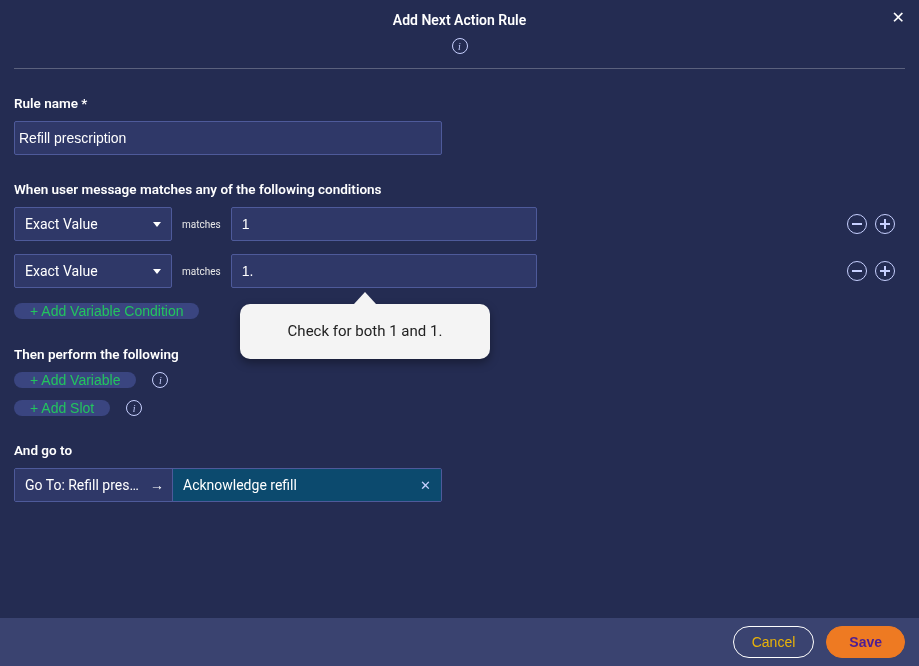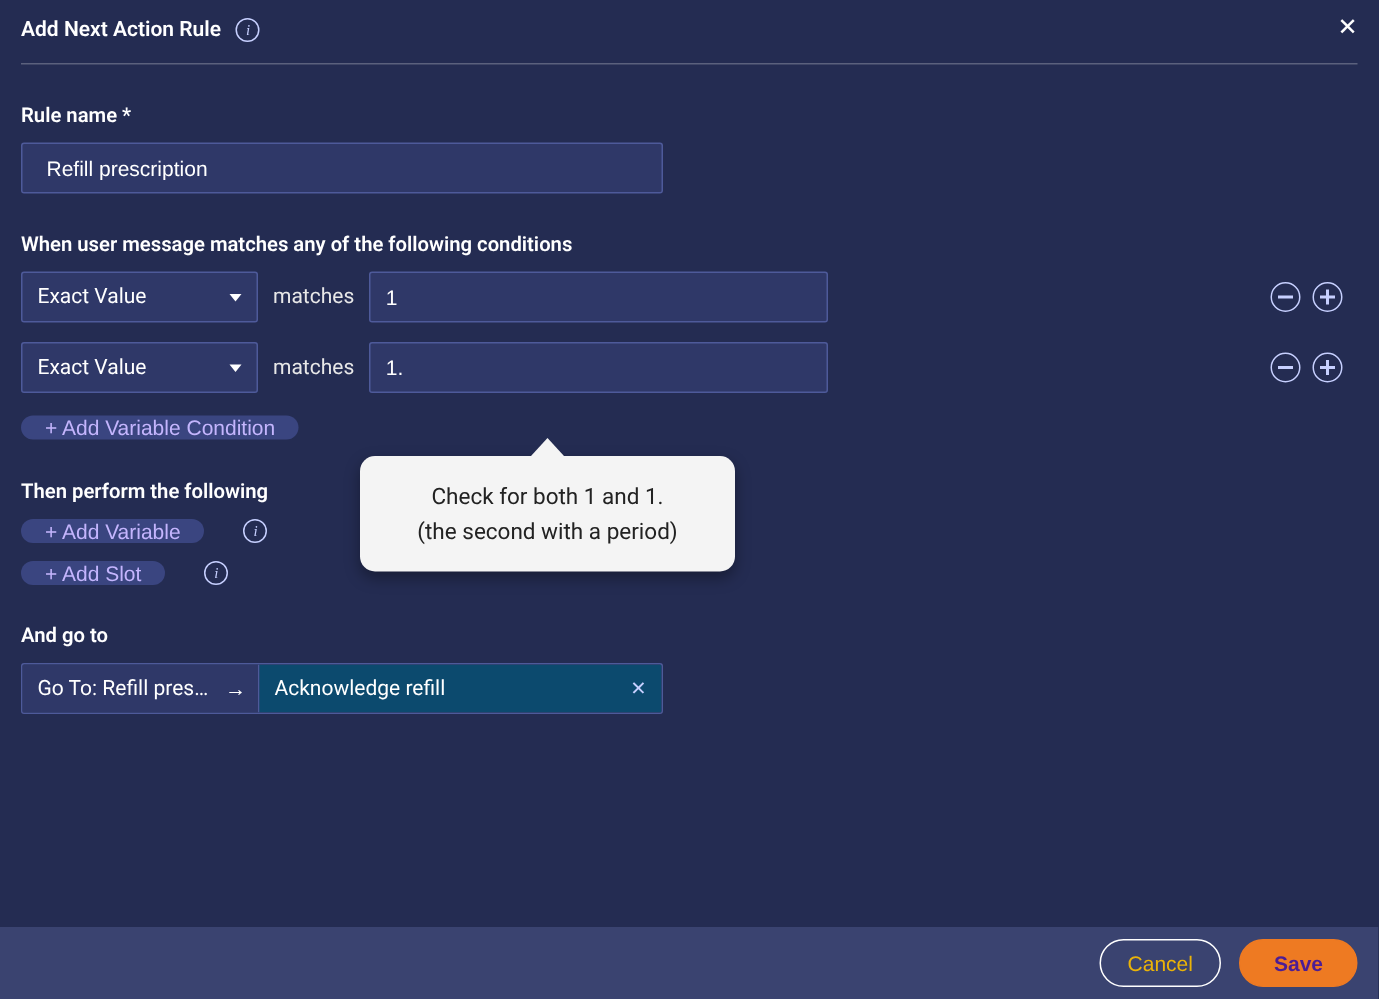--- a/index.html
+++ b/index.html
@@ -14,20 +14,21 @@
   }
   .dialog {
     padding: 12px 14px 0 14px;
   }
   .header {
     display: flex;
     align-items: center;
     gap: 10px;
     padding-bottom: 14px;
     border-bottom: 1px solid rgba(255,255,255,0.25);
+    flex-direction: column;
   }
   .header-title {
     font-size: 14px;
     font-weight: 600;
   }
   .info-icon-circle {
     width: 16px;
     height: 16px;
     border: 1.5px solid #c7d0ff;
     border-radius: 50%;
@@ -57,21 +58,21 @@
     font-weight: 600;
     margin-bottom: 10px;
   }
   .text-input {
     width: 428px;
     height: 34px;
     background: #2f3868;
     border: 1px solid #4e5a9a;
     color: #fff;
     font-size: 14px;
-    padding: 0 16px;
+    padding: 0 4px;
     border-radius: 2px;
   }
   .cond-row {
     display: flex;
     align-items: center;
     gap: 10px;
     margin-bottom: 13px;
   }
   .select {
     width: 158px;
@@ -87,21 +88,21 @@
     cursor: pointer;
     gap: 48px;
   }
   .chevron-down {
     width: 0; height: 0;
     border-left: 4px solid transparent;
     border-right: 4px solid transparent;
     border-top: 5px solid #fff;
   }
   .matches-label {
-    font-size: 14px;
+    font-size: 10px;
     color: #e8e8e8;
   }
   .value-input {
     width: 306px;
     height: 34px;
     background: #2f3868;
     border: 1px solid #4e5a9a;
     color: #fff;
     font-size: 14px;
     padding: 0 10px;
@@ -117,30 +118,30 @@
     align-items: center;
     justify-content: center;
     font-size: 14px;
     line-height: 1;
     color: #c7d0ff;
     cursor: pointer;
   }
   .pill-btn {
     background: #3a4580;
     border: none;
-    color: #c4b5fd;
+    color: #22c55e;
     font-size: 14px;
     padding: 0 16px;
     border-radius: 18px;
     cursor: pointer;
   }
   .action-row {
     display: flex;
     align-items: center;
-    gap: 26px;
+    gap: 16px;
     margin-bottom: 12px;
   }
   .goto-wrap {
     width: 428px;
     height: 34px;
     border: 1px solid #4e5a9a;
     border-radius: 2px;
     display: flex;
     align-items: stretch;
     overflow: hidden;
@@ -320,19 +321,18 @@
       <div class="goto-value">
         <span>Acknowledge refill</span>
         <span class="goto-clear">✕</span>
       </div>
     </div>
   </div>
 </div>
 
 <div class="tooltip">
   <div>Check for both 1 and 1.</div>
-  <div>(the second with a period)</div>
 </div>
 
 <div class="footer">
   <button class="btn-cancel">Cancel</button>
   <button class="btn-save">Save</button>
 </div>
 
 </body></html>

